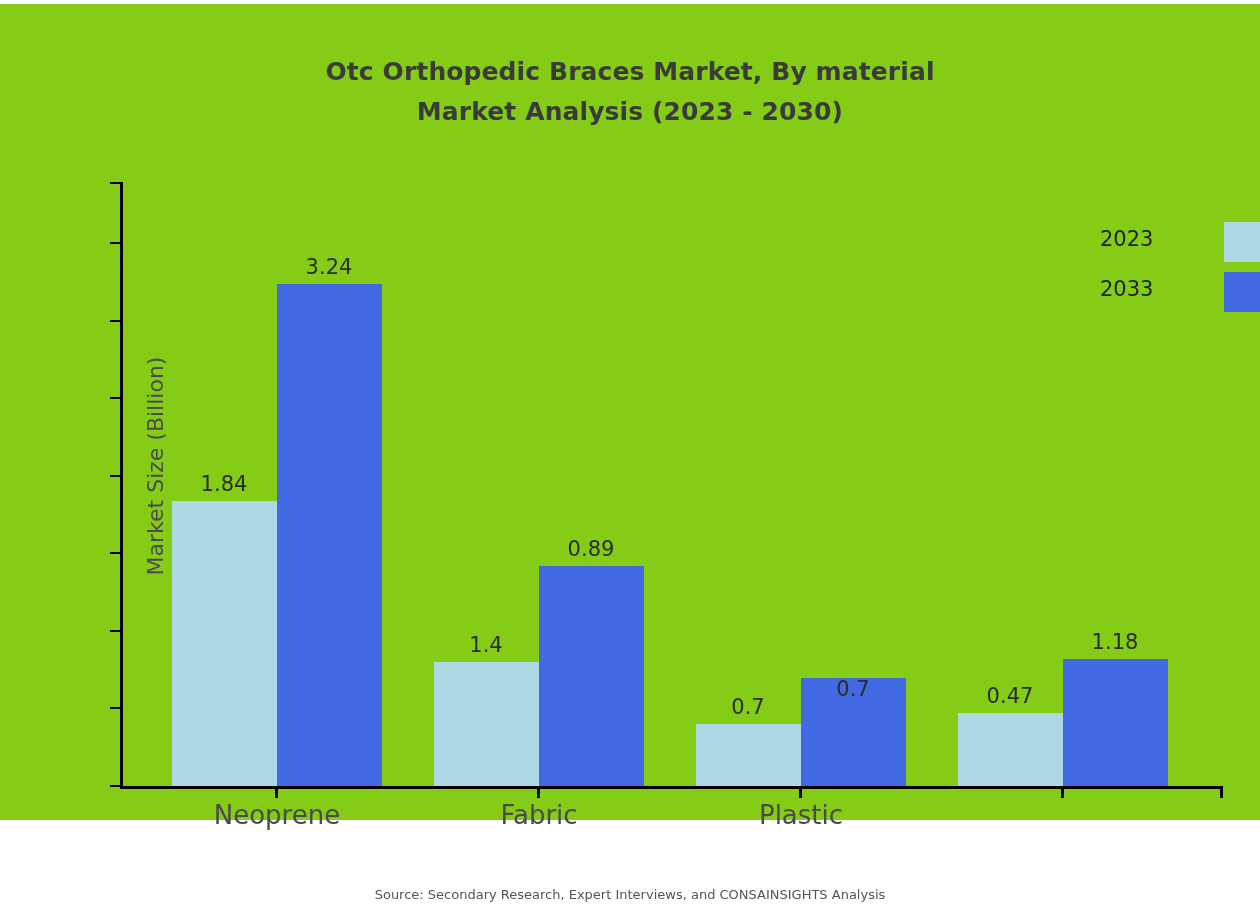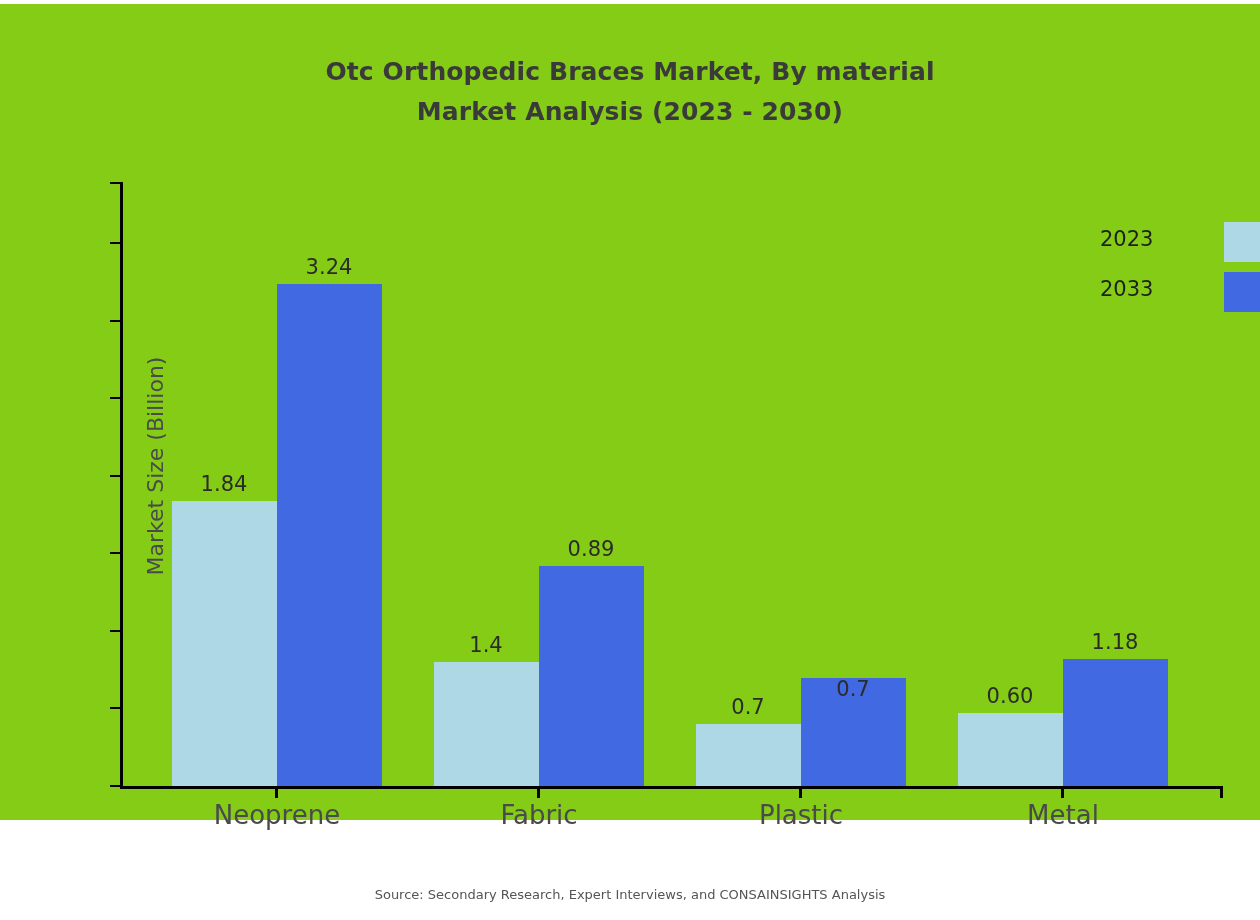--- a/index.html
+++ b/index.html
@@ -198,42 +198,41 @@
 
     <div class="xtick" style="left:153px"></div>
     <div class="xtick" style="left:415px"></div>
     <div class="xtick" style="left:677px"></div>
     <div class="xtick" style="left:939px"></div>
     <div class="xtick" style="left:1098px"></div>
 
     <div class="xtick-label" style="left:35px">Neoprene</div>
     <div class="xtick-label" style="left:559px">Plastic</div>
     <div class="xtick-label" style="left:297px">Fabric</div>
-    <div class="xtick-label" style="left:821px">Metal</div>
 
     <div class="bar" style="left:50px; width:105px; height:285px; background:#AFD8E6;"></div>
     <div class="bar-label" style="left:32px; top:291px;">1.84</div>
 
     <div class="bar" style="left:155px; width:105px; height:502px; background:#4169E1;"></div>
     <div class="bar-label" style="left:137px; top:74px;">3.24</div>
 
     <div class="bar" style="left:312px; width:105px; height:124px; background:#AFD8E6;"></div>
     <div class="bar-label" style="left:294px; top:452px;">1.4</div>
 
     <div class="bar" style="left:417px; width:105px; height:220px; background:#4169E1;"></div>
     <div class="bar-label" style="left:399px; top:356px;">0.89</div>
 
     <div class="bar" style="left:574px; width:105px; height:62px; background:#AFD8E6;"></div>
     <div class="bar-label" style="left:556px; top:514px;">0.7</div>
 
     <div class="bar" style="left:679px; width:105px; height:108px; background:#4169E1;"></div>
     <div class="bar-label" style="left:661px; top:468px;margin-top:28px;">0.7</div>
 
     <div class="bar" style="left:836px; width:105px; height:73px; background:#AFD8E6;"></div>
-    <div class="bar-label" style="left:818px; top:503px;">0.60</div>
+    <div class="bar-label" style="left:818px; top:503px;">0.47</div>
 
     <div class="bar" style="left:941px; width:105px; height:127px; background:#4169E1;"></div>
     <div class="bar-label" style="left:923px; top:449px;">1.18</div>
 
     <div class="ylabel">Market Size (Billion)</div>
 
   </div>
 
   <div class="legend">
     <div class="legend-row" style="top:0px;">

